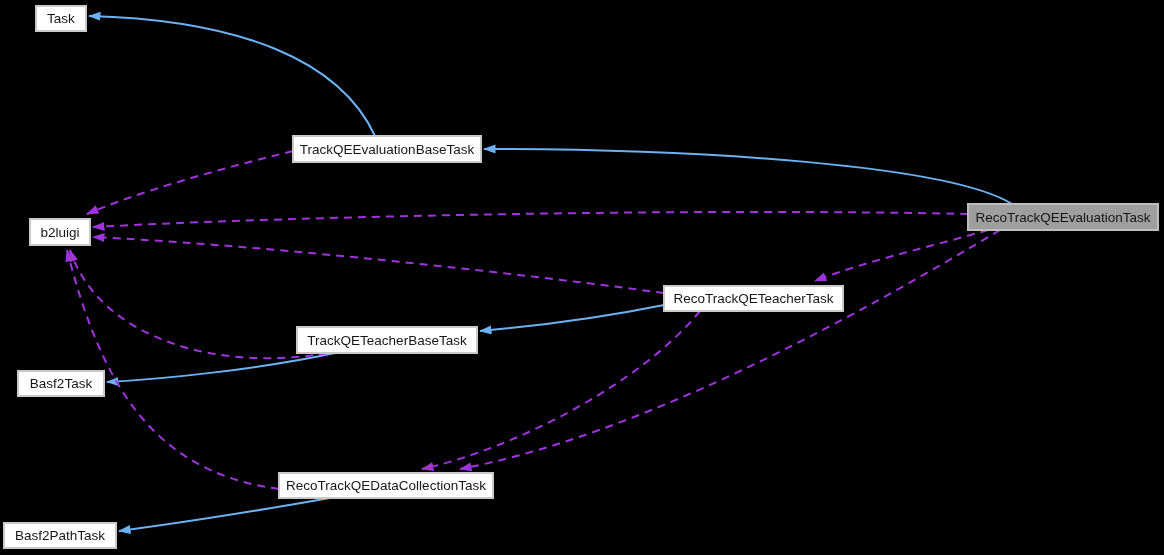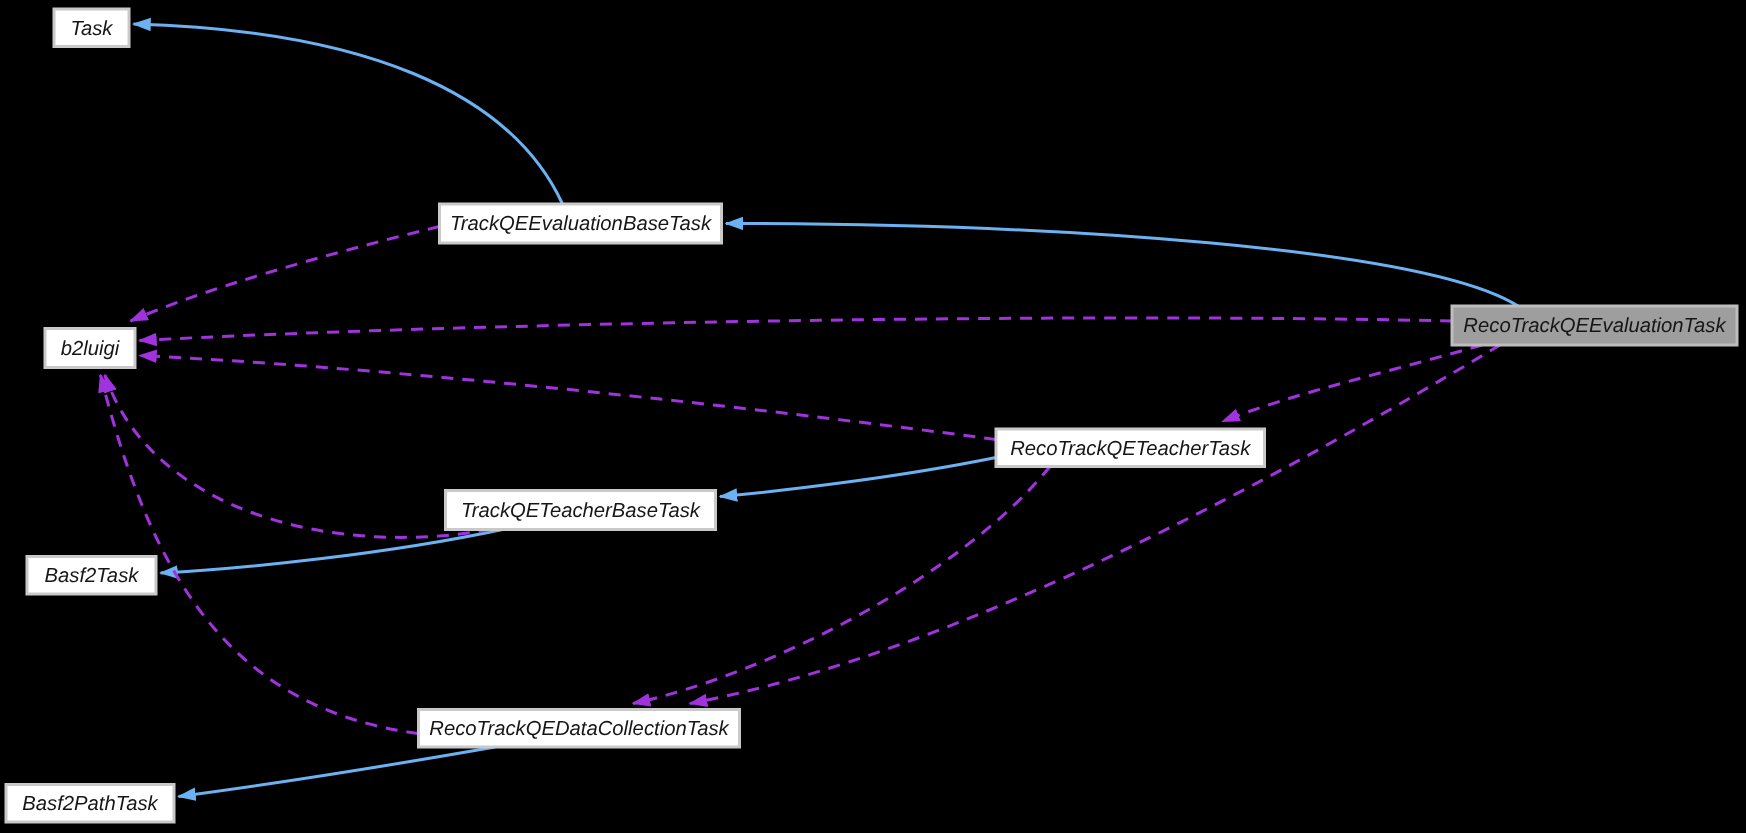--- a/index.html
+++ b/index.html
@@ -7,21 +7,20 @@
     padding: 0;
     background: #000000;
     font-family: "Liberation Sans", sans-serif;
   }
   .stage {
     position: relative;
     width: 1164px;
     height: 555px;
     background: #000000;
     overflow: hidden;
-    font-style: italic;
   }
   svg { display: block; }
   .node-rect {
     fill: #ffffff;
     stroke: #c9c9c9;
     stroke-width: 2;
   }
   .node-rect.highlighted {
     fill: #9e9e9e;
     stroke: #bdbdbd;

